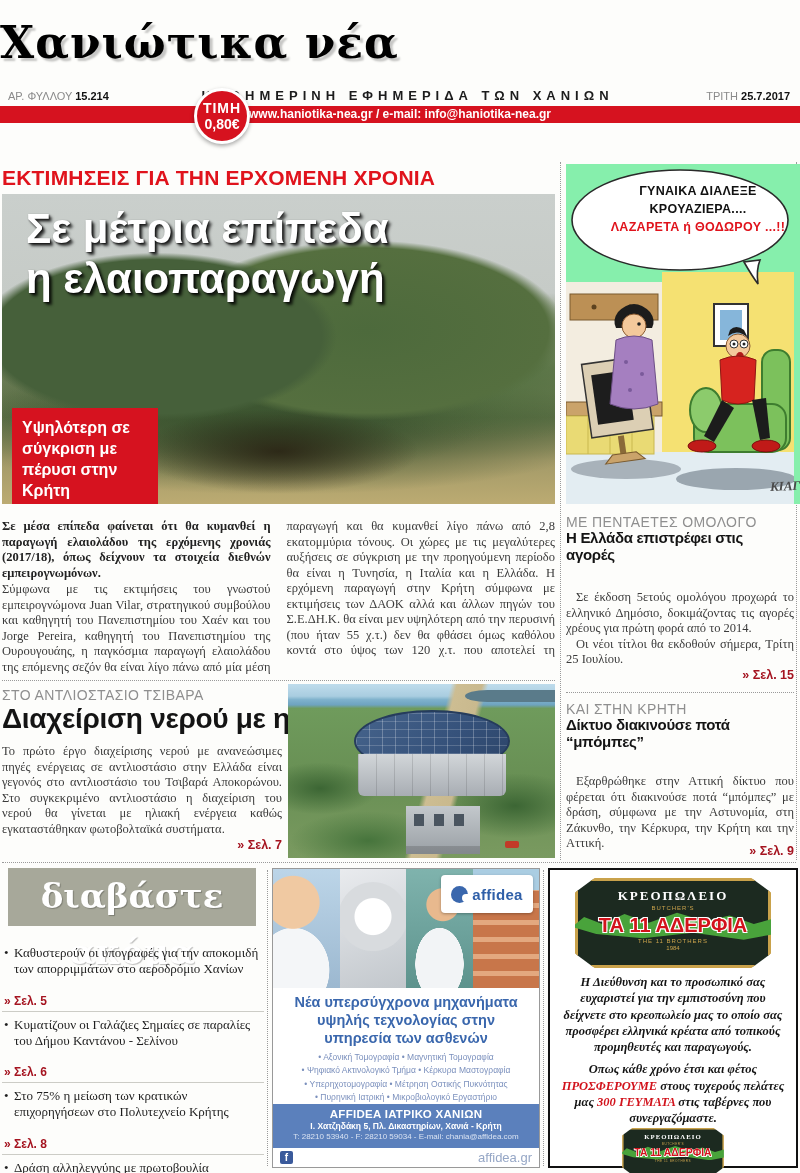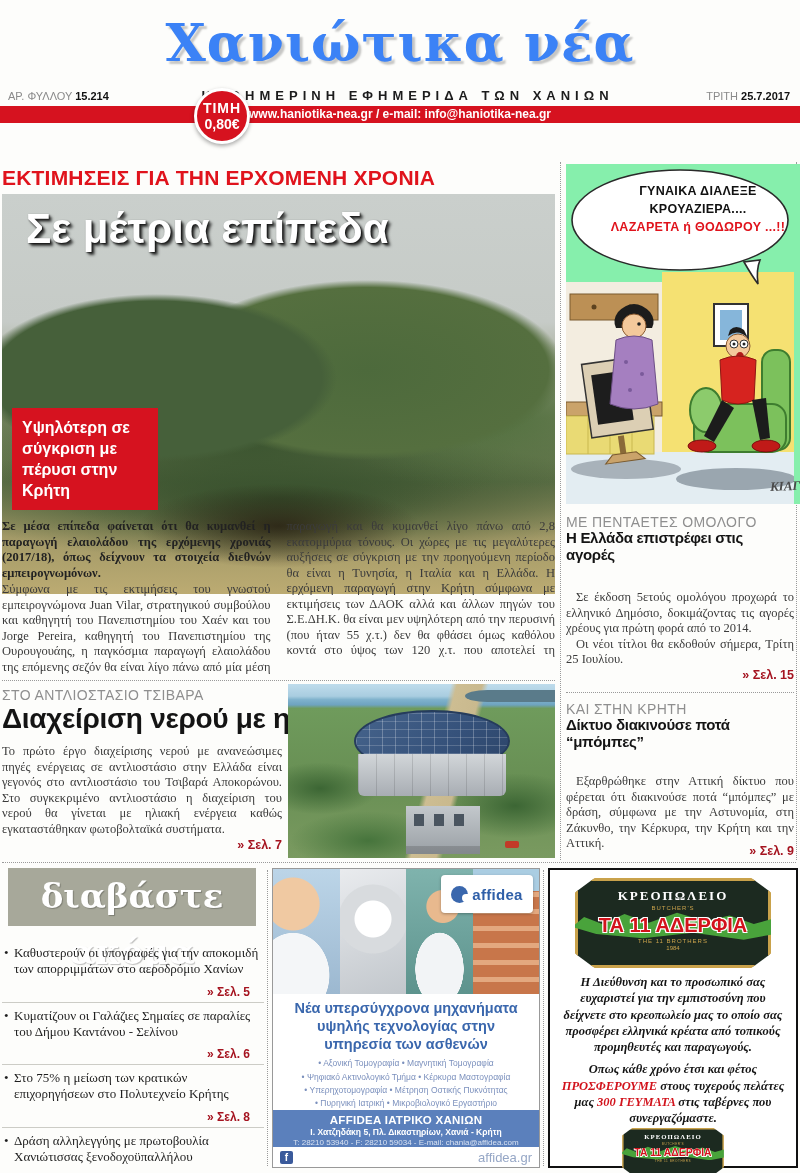--- a/index.html
+++ b/index.html
@@ -4,23 +4,23 @@
 <style>
   * { margin:0; padding:0; box-sizing:border-box; }
   html,body { background:#e8e8e4; }
   .page {
     position:relative; width:800px; height:1173px; margin:0 auto;
     background:#fdfdfb; overflow:hidden;
     font-family:"Liberation Sans", sans-serif; color:#1a1a1a;
   }
   
   .mast-title {
-    position:absolute; top:0; left:0; right:0; text-align:center;
-    font-family:"DejaVu Serif", serif; font-weight:700; font-size:52px;
-    letter-spacing:1px; color:#3b82f6; text-shadow:3px 3px 2px rgba(0,0,0,.22);
+    position:absolute; top:0; left:0; right:0; 
+    font-family:"DejaVu Serif", serif; font-weight:700; font-size:44px;
+    letter-spacing:1px; color:#000000; text-shadow:3px 3px 2px rgba(0,0,0,.22);
     line-height:86px; white-space:nowrap;
   }
   .mast-info { position:absolute; top:88px; left:8px; right:10px; display:flex; align-items:baseline; font-size:11px; }
   .mast-info .left, .mast-info .right { white-space:nowrap; }
   .mast-info .center { flex:1; text-align:center; font-weight:700; font-size:13px; letter-spacing:5px; color:#1c1c1c; }
   .lbl-gray { color:#8a8a8a; font-weight:400; }
   .lbl-bold { font-weight:700; color:#111; }
   .redbar {
     position:absolute; top:106px; left:0; right:0; height:17px; background:#d6121f;
     color:#fff; font-weight:700; font-size:12px; text-align:center; line-height:17px;
@@ -31,21 +31,21 @@
     color:#fff; text-align:center; z-index:6; display:flex; flex-direction:column; justify-content:center;
   }
   .price-badge .t { font-size:14px; font-weight:700; letter-spacing:1px; }
   .price-badge .p { font-size:14px; font-weight:700; }
   
   .hsep { position:absolute; border-top:1px dotted #9a9a9a; }
   .vsep { position:absolute; border-left:1px dotted #9a9a9a; }
   
   .lead-kicker { position:absolute; left:2px; top:166px; font-size:21px; font-weight:700; color:#e0131c; letter-spacing:.2px; }
   .lead-photo {
-    position:absolute; left:2px; top:194px; width:553px; height:400px; overflow:hidden;
+    position:absolute; left:2px; top:194px; width:553px; height:310px; overflow:hidden;
     background:
       radial-gradient(ellipse 200px 60px at 50% 83%, rgba(40,32,18,.85) 0%, rgba(40,32,18,0) 70%),
       radial-gradient(ellipse 300px 140px at 28% 46%, #46603a 0%, #46603a 55%, rgba(0,0,0,0) 60%),
       radial-gradient(ellipse 330px 150px at 66% 44%, #4d6a3c 0%, #556f3f 55%, rgba(0,0,0,0) 60%),
       radial-gradient(ellipse 270px 130px at 88% 55%, #51703e 0%, rgba(0,0,0,0) 60%),
       radial-gradient(ellipse 430px 160px at 45% 62%, #3c5530 0%, rgba(0,0,0,0) 62%),
       radial-gradient(ellipse 520px 100px at 50% 76%, #324a29 0%, rgba(0,0,0,0) 65%),
       linear-gradient(to bottom, #cacfcc 0%, #c6cbc7 32%, #a3ab93 44%, #70815a 56%, #5e7147 72%, #a39a68 86%, #bcab72 100%);
     text-decoration: underline;
   }
@@ -108,39 +108,39 @@
   
   .read-also { position:absolute; left:2px; top:868px; width:262px; height:300px; }
   .ra-head { position:relative; margin-left:6px; width:248px; height:58px; background:#a7a89a;
     color:#fff; font-family:"DejaVu Serif", serif; font-weight:700; font-size:34px;
     text-align:center; line-height:56px; text-shadow:1px 1px 1px rgba(0,0,0,.25); }
   .ra-list { margin-top:14px; }
   .ra-item { padding:5px 0 3px 2px; border-bottom:1px solid #ccccc6; }
   .ra-item:last-child { border-bottom:none; }
   .ra-text { font-family:"Liberation Serif", serif; font-size:13px; line-height:1.25; color:#1e1e1e; padding-left:10px; position:relative; }
   .ra-text::before { content:"•"; position:absolute; left:0; top:0; color:#1e1e1e; }
-  .ra-ref { text-align:right; padding-right:14px; font-size:12px; margin-top:7px; }
+  .ra-ref { text-align:left; padding-right:14px; font-size:12px; margin-top:16px; }
   
   .affidea { position:absolute; left:272px; top:868px; width:268px; height:300px; border:1px solid #999; background:#fff; display:flex; flex-direction:column; }
   .aff-collage { position:relative; height:138px; display:flex; }
   .aff-p { flex:1; }
   .aff-p1 { background:radial-gradient(circle 26px at 30% 28%, #f0c9a2 0 26px, rgba(0,0,0,0) 27px), radial-gradient(ellipse 60px 70px at 30% 85%, #f4f6f8 0 60%, rgba(0,0,0,0) 61%), linear-gradient(#bcd5e8, #9cb8d0); }
   .aff-p2 { background:radial-gradient(circle 34px at 50% 40%, #ffffff 0 18px, #d8dbde 19px 34px, rgba(0,0,0,0) 35px), linear-gradient(160deg, #e9ebee 0%, #c2c7cc 100%); }
   .aff-p3 { background:radial-gradient(circle 16px at 55% 30%, #e8b98e 0 16px, rgba(0,0,0,0) 17px), radial-gradient(ellipse 40px 60px at 50% 80%, #f2f4f6 0 60%, rgba(0,0,0,0) 61%), linear-gradient(#7fb3ad, #5d938d); }
   .aff-p4 { background:
       linear-gradient(#aacde2 0 18%, rgba(0,0,0,0) 18%),
       repeating-linear-gradient(0deg, #c8764a 0 12px, #e3a87f 12px 17px),
       #d79a6f; }
   .aff-logo { position:absolute; top:6px; right:6px; width:92px; height:38px; background:#fff; border-radius:4px; box-shadow:0 1px 3px rgba(0,0,0,.3); display:flex; align-items:center; justify-content:center; gap:4px; }
   .aff-logo .dot { width:17px; height:17px; border-radius:50%; background:#3a67ad; position:relative; }
   .aff-logo .dot::after { content:""; position:absolute; right:-2px; bottom:1px; width:8px; height:8px; background:#fff; border-radius:50% 0 50% 50%; }
   .aff-logo .word { color:#2f5fa8; font-weight:700; font-size:15px; letter-spacing:.3px; }
   .aff-head { text-align:center; color:#3a67ad; font-weight:700; font-size:14.5px; line-height:1.22; padding-top:6px; }
   .aff-svcs { text-align:center; color:#7b90bd; font-size:8.5px; line-height:1.55; padding-top:4px; }
-  .aff-band { margin-top:auto; background:#5b80bc; color:#fff; text-align:center; padding:4px 2px 0; }
+  .aff-band { margin-top:auto; background:#5b80bc; color:#fff; text-align:center; padding:4px 2px 7px; }
   .aff-band .n { font-weight:700; font-size:11.5px; letter-spacing:.3px; }
   .aff-band .a { font-weight:700; font-size:8.5px; margin-top:1px; }
   .aff-band .c { font-size:8px; color:#d9e2f2; margin-top:1px; }
   .aff-foot { height:22px; display:flex; align-items:center; padding:0 7px; }
   .fb { width:13px; height:13px; background:#3a5a9b; color:#fff; border-radius:2px; font-size:10px; font-weight:700; text-align:center; line-height:13px; }
   .aff-site { margin-left:auto; color:#96a7c6; font-size:13px; }
   
   .butcher { position:absolute; left:548px; top:868px; width:250px; height:300px; border:2px solid #111; background:#fff; display:flex; flex-direction:column; align-items:center; }
   .badge { position:relative; width:196px; height:90px; background:#1c2a20; border:3px solid #c9a24b; border-radius:12px;
     clip-path:polygon(10% 0, 90% 0, 100% 16%, 100% 84%, 90% 100%, 10% 100%, 0 84%, 0 16%); margin-top:8px; flex-shrink:0; }
@@ -187,20 +187,21 @@
   <div class="hsep" style="left:2px; top:680px; width:553px;"></div>
   <div class="hsep" style="left:566px; top:692px; width:228px;"></div>
   <div class="hsep" style="left:2px; top:862px; width:794px;"></div>
   <div class="vsep" style="left:267px; top:870px; height:296px;"></div>
   <div class="vsep" style="left:543px; top:870px; height:296px;"></div>
 
   <div class="lead-kicker">ΕΚΤΙΜΗΣΕΙΣ ΓΙΑ ΤΗΝ ΕΡΧΟΜΕΝΗ ΧΡΟΝΙΑ</div>
   <div class="lead-photo">
     <div class="lead-headline">
       <div>Σε μέτρια επίπεδα</div>
+      <div>η ελαιοπαραγωγή</div>
     </div>
     <div class="lead-callout">Υψηλότερη σε σύγκριση με πέρυσι στην Κρήτη</div>
   </div>
   <div class="lead-cols">
     <p class="intro">Σε μέσα επίπεδα φαίνεται ότι θα κυμανθεί η παραγωγή ελαιολάδου της ερχόμενης χρονιάς (2017/18), όπως δείχνουν τα στοιχεία διεθνών εμπειρογνωμόνων.</p>
     <p>Σύμφωνα με τις εκτιμήσεις του γνωστού εμπειρογνώμονα Juan Vilar, στρατηγικού συμβούλου και καθηγητή του Πανεπιστημίου του Χαέν και του Jorge Pereira, καθηγητή του Πανεπιστημίου της Ουρουγουάης, η παγκόσμια παραγωγή ελαιολάδου της επόμενης σεζόν θα είναι λίγο πάνω από μία μέση παραγωγή και θα κυμανθεί λίγο πάνω από 2,8 εκατομμύρια τόνους. Οι χώρες με τις μεγαλύτερες αυξήσεις σε σύγκριση με την προηγούμενη περίοδο θα είναι η Τυνησία, η Ιταλία και η Ελλάδα. Η ερχόμενη παραγωγή στην Κρήτη σύμφωνα με εκτιμήσεις των ΔΑΟΚ αλλά και άλλων πηγών του Σ.Ε.ΔΗ.Κ. θα είναι μεν υψηλότερη από την περυσινή (που ήταν 55 χ.τ.) δεν θα φθάσει όμως καθόλου κοντά στο ύψος των 120 χ.τ. που αποτελεί τη μέγιστη δυναμική της παραγωγής του νησιού τα τελευταία 10 χρόνια.</p>
 
   </div>
 
   <div class="kicker-gray" style="left:2px; top:687px;">ΣΤΟ ΑΝΤΛΙΟΣΤΑΣΙΟ ΤΣΙΒΑΡΑ</div>

